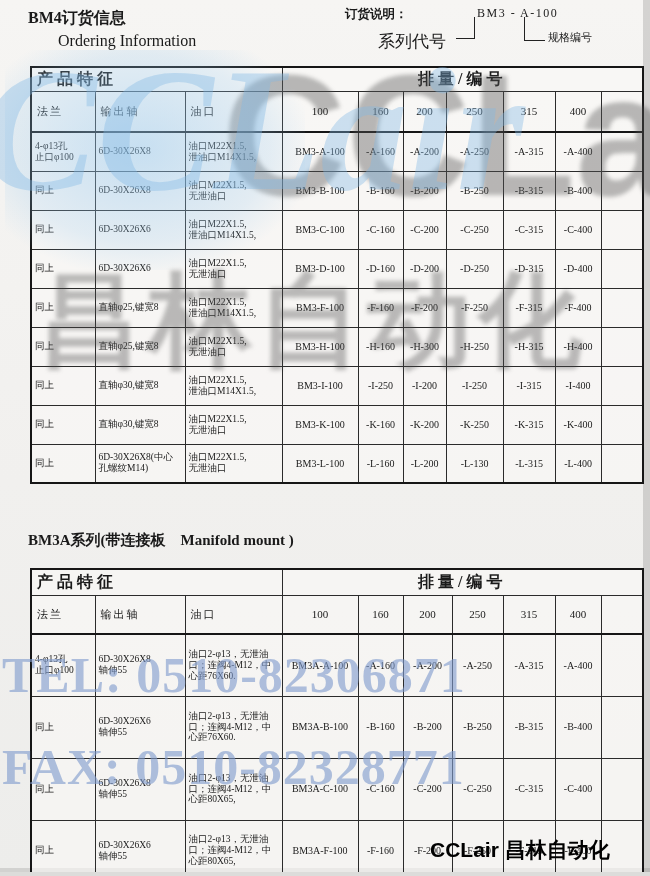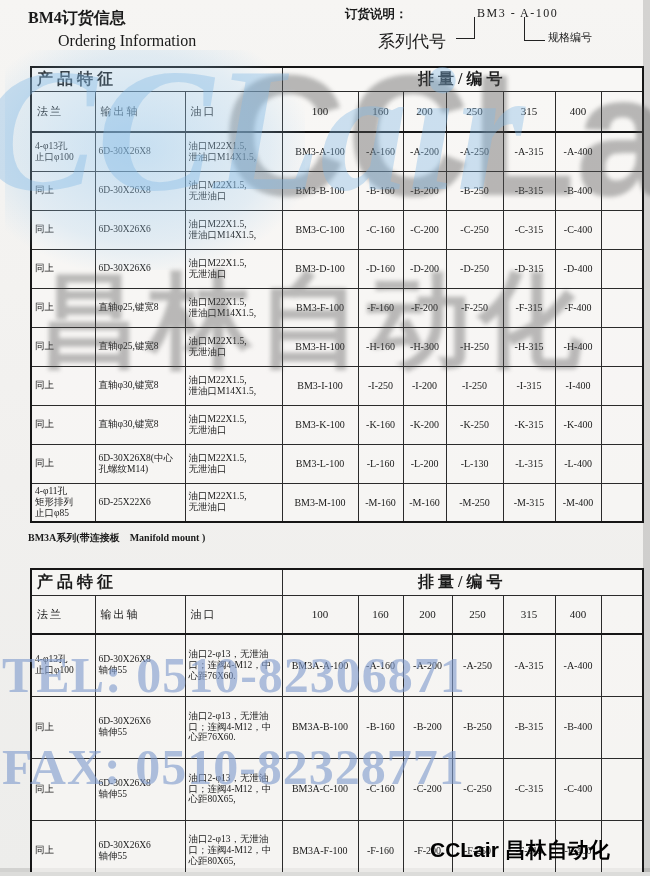--- a/index.html
+++ b/index.html
@@ -11,21 +11,21 @@
 
   .abs{position:absolute;}
   .page-title{left:28px;top:8px;font-size:16px;font-weight:bold;font-family:"Liberation Serif",serif;}
   .page-subtitle{left:58px;top:32px;font-size:16px;font-weight:normal;font-family:"Liberation Serif",serif;}
   .order-note{left:345px;top:6px;font-size:12.5px;font-weight:bold;}
   .order-code{left:477px;top:6px;font-size:12px;letter-spacing:1.5px;font-family:"Liberation Serif",serif;}
   .series-label{left:378px;top:30px;font-size:17px;}
   .spec-label{left:548px;top:30px;font-size:11px;}
   .conn1{left:456px;top:17px;width:18px;height:21px;border-right:1.5px solid #222;border-bottom:1.5px solid #222;}
   .conn2{left:524px;top:17px;width:20px;height:23px;border-left:1.5px solid #222;border-bottom:1.5px solid #222;}
-  .section2-title{left:28px;top:531px;font-size:10px;font-weight:bold;font-family:"Liberation Serif",serif;}
+  .section2-title{left:28px;top:531px;font-size:15px;font-weight:bold;font-family:"Liberation Serif",serif;}
 
   table.spec{position:absolute;left:30px;border-collapse:collapse;table-layout:fixed;
              width:612px;background:rgba(250,249,247,.6);z-index:1;}
   #t1{top:66px;}
   #t2{top:568px;}
   table.spec th,table.spec td{border:1px solid #2b2b2b;padding:1px 3px;vertical-align:middle;
       font-family:"Liberation Serif",serif;font-size:10px;line-height:1.15;white-space:pre-line;
       overflow:hidden;word-break:break-all;}
   table.spec{border:2px solid #161616;}
   table.spec thead tr.h1 th{height:21px;font-size:16px;font-weight:bold;letter-spacing:4px;margin-left:8px;}
@@ -213,35 +213,20 @@
           <td>油口M22X1.5,
 无泄油口</td>
           <td>BM3-L-100</td>
           <td>-L-160</td>
           <td>-L-200</td>
           <td>-L-130</td>
           <td>-L-315</td>
           <td>-L-400</td>
           <td></td>
         </tr>
-        <tr>
-          <td>4-φ11孔
-矩形排列
-止口φ85</td>
-          <td>6D-25X22X6</td>
-          <td>油口M22X1.5,
-无泄油口</td>
-          <td>BM3-M-100</td>
-          <td>-M-160</td>
-          <td>-M-160</td>
-          <td>-M-250</td>
-          <td>-M-315</td>
-          <td>-M-400</td>
-          <td></td>
-        </tr>
       </tbody>
   </table>
 
   <div class="abs section2-title">BM3A系列(带连接板　Manifold mount )</div>
 
   <table class="spec" id="t2">
     <colgroup>
       <col style="width:64px">
         <col style="width:90px">
         <col style="width:97px">

